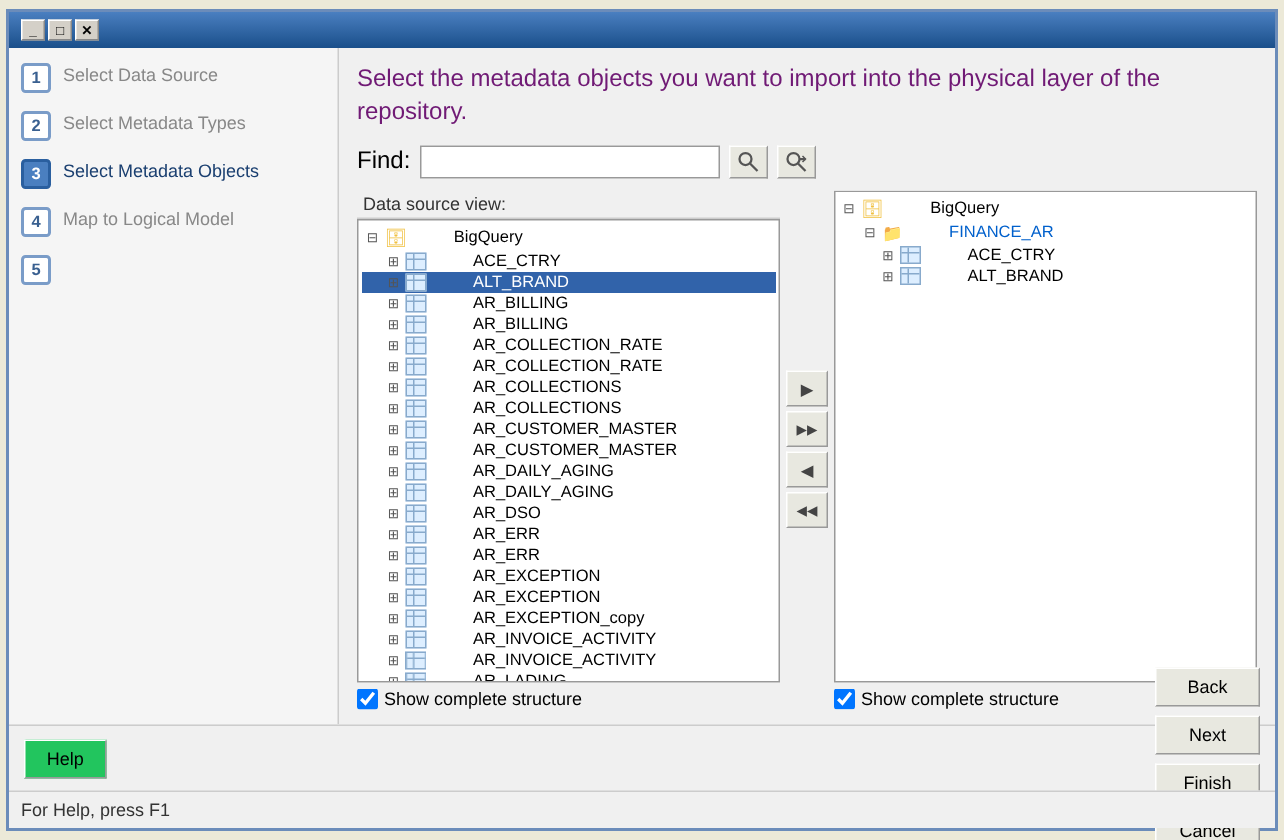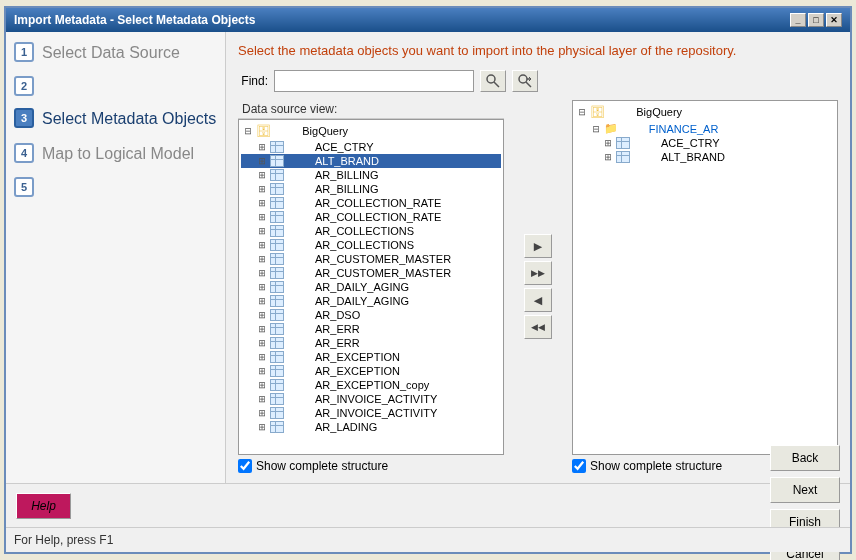--- a/index.html
+++ b/index.html
@@ -86,54 +86,53 @@
       color: #3a6090;
       flex-shrink: 0;
       background: white;
     }
     .step-number.active {
       background: #4a7fc0;
       color: white;
       border-color: #2a5f9f;
     }
     .step-label {
-      font-size: 16px;
+      font-size: 12px;
       color: #333;
       line-height: 1.4;
     }
     .step-label.active {
       font-weight: normal;
       color: #1a3f70;
     }
     .step-label.muted {
       color: #888;
     }
     .main-panel {
       flex: 1;
       display: flex;
       flex-direction: column;
       padding: 10px 12px;
       overflow: hidden;
     }
     .instructions {
-      font-size: 13px;
-      color: #c2410c;
+      font-size: 16px;
+      color: #701a75;
       margin-bottom: 10px;
       line-height: 1.4;
     }
     .find-row {
       display: flex;
       align-items: center;
       gap: 6px;
       margin-bottom: 8px;
     }
     .find-label {
-      font-size: 12px;
+      font-size: 16px;
       min-width: 30px;
-      text-align: right;
     }
     .find-input {
       width: 200px;
       height: 22px;
       border: 1px solid #999;
       background: white;
       padding: 2px 4px;
       font-size: 12px;
     }
     .find-btn {
@@ -300,67 +299,66 @@
       padding: 0 12px;
       font-size: 12px;
       cursor: pointer;
       display: flex;
       align-items: center;
       justify-content: center;
     }
     .help-btn {
       height: 26px;
       min-width: 55px;
-      background: #be185d;
+      background: #22c55e;
       border: 1px solid #999;
       border-top-color: #fff;
       border-left-color: #fff;
       padding: 0 10px;
       font-size: 12px;
       cursor: pointer;
       display: flex;
       align-items: center;
       justify-content: center;
-      font-style: italic;
     }
     .status-bar {
       height: 22px;
       background: #f0f0f0;
       border-top: 1px solid #ccc;
       display: flex;
       align-items: center;
       padding: 12px 8px;
       font-size: 12px;
       color: #333;
       flex-shrink: 0;
     }
   </style>
 </head>
 <body>
 
 <div class="window">
 
   <div class="title-bar">
-    <span class="title-bar-title">Import Metadata - Select Metadata Objects</span>
     <div class="title-bar-buttons">
       <div class="title-btn">_</div>
       <div class="title-btn">□</div>
       <div class="title-btn">✕</div>
     </div>
   </div>
 
   <div class="content-area">
 
     <div class="left-panel">
       <div class="step-item">
         <div class="step-number">1</div>
         <span class="step-label muted">Select Data Source</span>
       </div>
       <div class="step-item">
         <div class="step-number">2</div>
+        <span class="step-label muted">Select Metadata Types</span>
       </div>
       <div class="step-item">
         <div class="step-number active">3</div>
         <span class="step-label active">Select Metadata Objects</span>
       </div>
       <div class="step-item">
         <div class="step-number">4</div>
         <span class="step-label muted">Map to Logical Model</span>
       </div>
       <div class="step-item">
@@ -383,21 +381,21 @@
         <div class="find-btn">
           <svg width="14" height="14" viewBox="0 0 14 14">
             <circle cx="5" cy="5" r="4" fill="none" stroke="#555" stroke-width="1.5"></circle>
             <line x1="8" y1="8" x2="13" y2="13" stroke="#555" stroke-width="1.5"></line>
             <line x1="9" y1="5" x2="13" y2="5" stroke="#555" stroke-width="1.5"></line>
             <polyline points="11,3 13,5 11,7" fill="none" stroke="#555" stroke-width="1"></polyline>
           </svg>
         </div>
       </div>
 
-      <div style="display:flex; flex:1; overflow:hidden; gap:16px;">
+      <div style="display:flex; flex:1; overflow:hidden; gap:0;">
 
         <div style="flex:1; display:flex; flex-direction:column; overflow:hidden;">
           <div class="tree-panel-label">Data source view:</div>
           <div style="flex:1; border:1px solid #999; background:white; overflow:hidden; display:flex; flex-direction:column;">
             <div class="tree-scroll">
 
               <div class="tree-root">
                 <span class="expand-icon">⊟</span>
                 <span class="folder-icon">🗄</span>
                 <span class="node-text">BigQuery</span>

